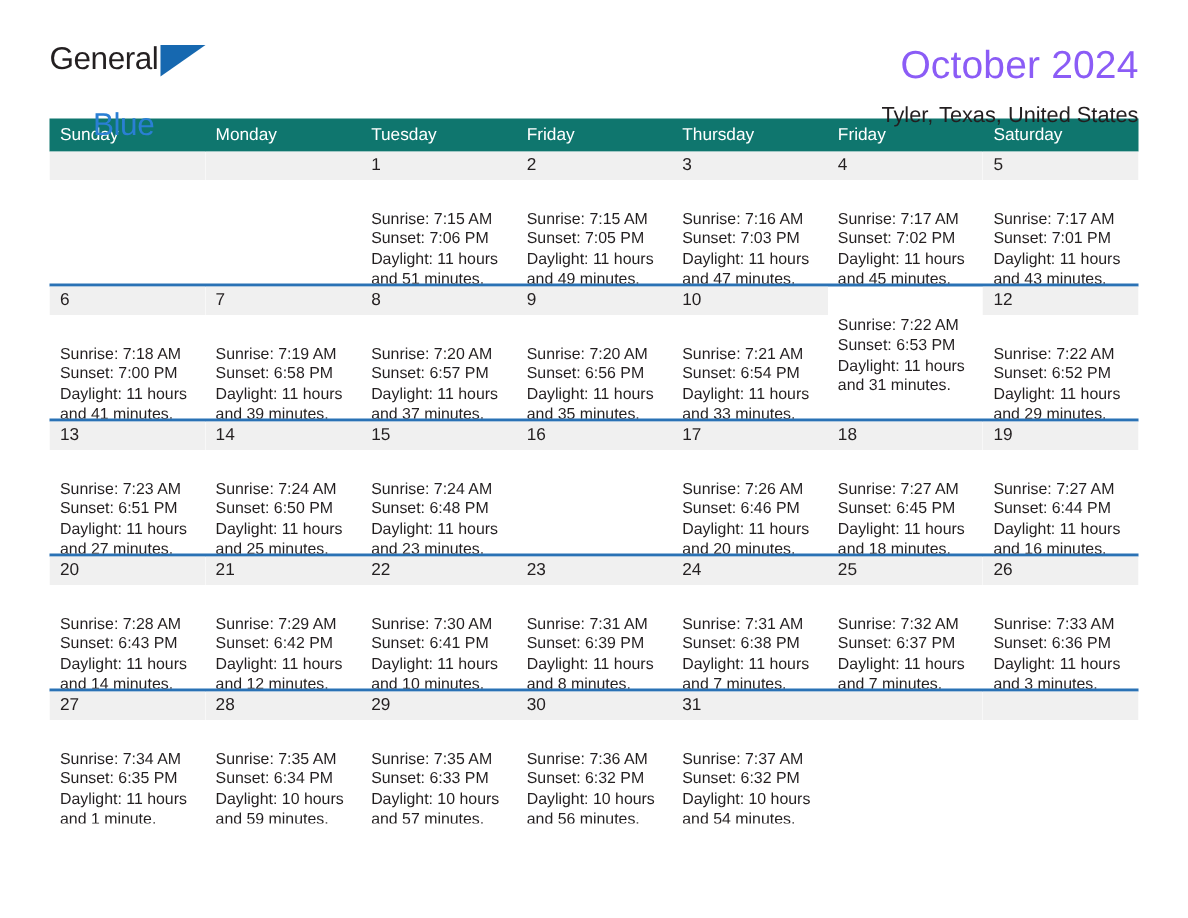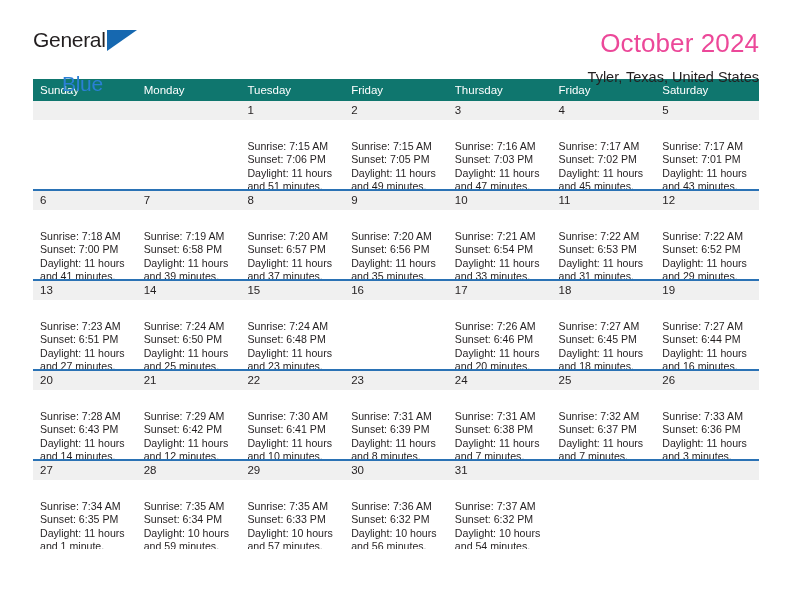--- a/index.html
+++ b/index.html
@@ -64,21 +64,21 @@
     height: 0;
     border-left: 30px solid #1668b0;
     border-bottom: 21px solid transparent;
   }
   .title-block {
     text-align: right;
     padding-top: 0px;
   }
   .cal-title {
     font-size: 26px;
-    color: #ec4899;
+    color: #8b5cf6;
     line-height: 30px;
     letter-spacing: 0.1px;
   }
   .cal-subtitle {
     font-size: 14.5px;
     color: #231f20;
     line-height: 20px;
     margin-top: 9px;
   }
 
@@ -251,21 +251,20 @@
       </div>
       <div class="day-cell">
         <div class="day-num-band">10</div>
         <div class="day-info">
           <div>Sunrise: 7:21 AM</div>
           <div>Sunset: 6:54 PM</div>
           <div class="daylight">Daylight: 11 hours and 33 minutes.</div>
         </div>
       </div>
       <div class="day-cell">
-        <div class="day-num-band">11</div>
         <div class="day-info">
           <div>Sunrise: 7:22 AM</div>
           <div>Sunset: 6:53 PM</div>
           <div class="daylight">Daylight: 11 hours and 31 minutes.</div>
         </div>
       </div>
       <div class="day-cell">
         <div class="day-num-band">12</div>
         <div class="day-info">
           <div>Sunrise: 7:22 AM</div>

